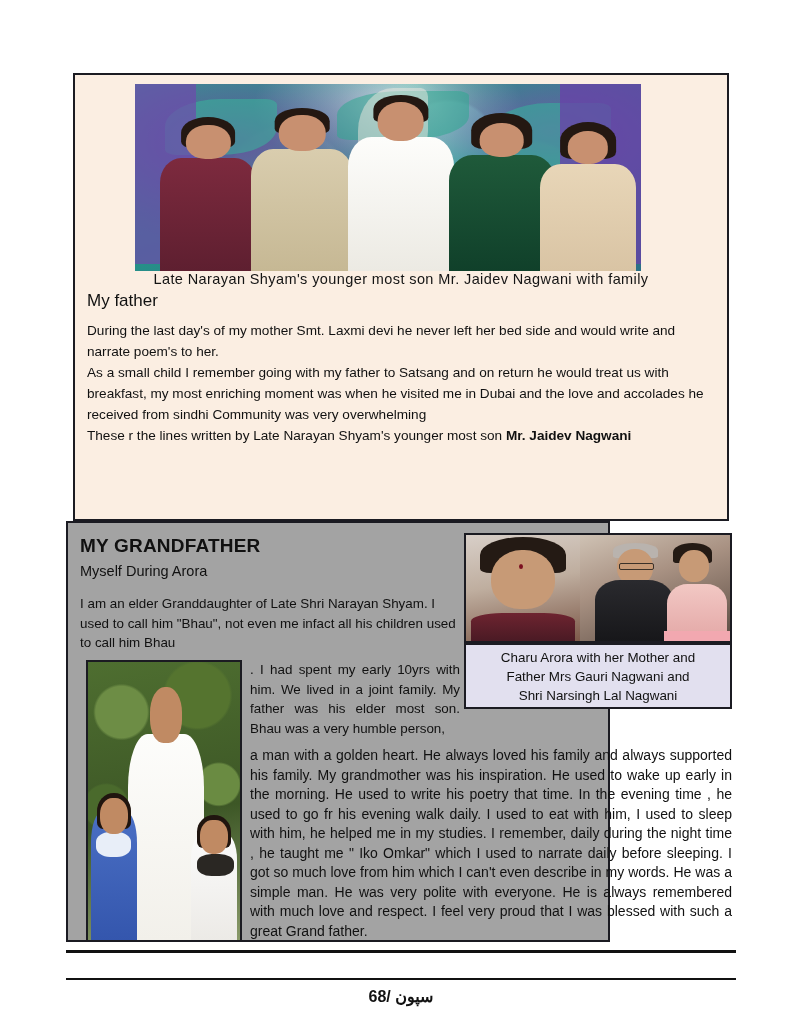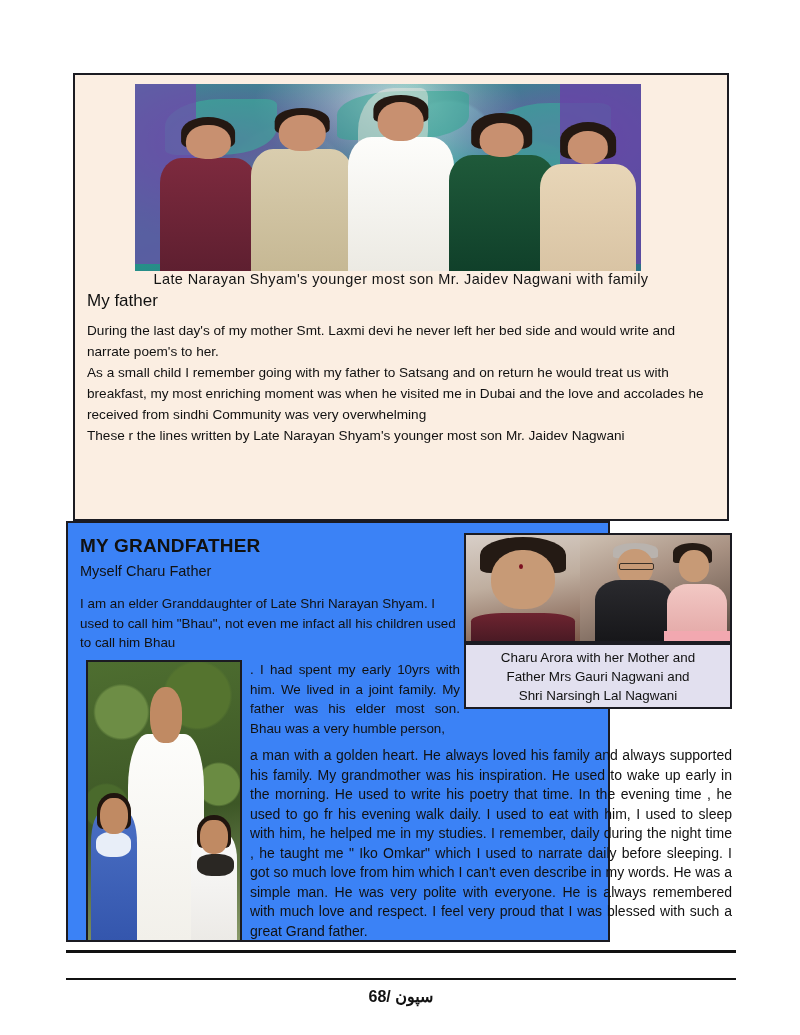--- a/index.html
+++ b/index.html
@@ -103,30 +103,30 @@
     position: absolute;
     left: 12px;
     top: 245px;
     width: 634px;
     font-size: 13.6px;
     line-height: 21px;
     color: #111;
   }
   .father-body p { margin: 0 0 0 0; }
   .father-body p.tight { margin: 0; }
-  .father-body b { font-weight: normal; text-align: center; }
+  .father-body b { font-weight: bold; text-align: center; }
 
   
   .gf-panel {
     position: absolute;
     left: 66px;
     top: 521px;
     width: 544px;
     height: 421px;
-    background: #3b82f6;
+    background: #a3a3a3;
     border: 2px solid #1b1b22;
     box-sizing: border-box;
   }
 
   .gf-inner {
     position: absolute;
     left: 6px;
     top: 5px;
     right: 6px;
     bottom: 4px;
@@ -456,21 +456,21 @@
       <p class="tight"> As a small child I remember going with my father to Satsang and on return he would treat us with breakfast,  my most enriching moment was when he visited me in Dubai and the love and accolades he received from sindhi Community was very overwhelming</p>
       <p class="tight"><span>These r the lines written by Late Narayan Shyam's younger most son </span><b>Mr. Jaidev Nagwani</b></p>
     </div>
   </div>
 
   <div class="gf-panel">
     <div class="gf-inner">
 
       <div class="gf-title">MY GRANDFATHER</div>
 
-      <div class="gf-subtitle">Myself Charu Father</div>
+      <div class="gf-subtitle">Myself During Arora</div>
 
       <div class="gf-text-top">I am an elder Granddaughter of Late Shri Narayan Shyam. I used to call him "Bhau", not even me infact all his children  used to call him Bhau</div>
 
       <div class="gf-photo-right">
         <div class="gp-left-half">
           <div class="gp-hair" style="left:12%;top:2%;width:76%;height:34%;"></div>
           <div class="gp-face" style="left:22%;top:14%;width:56%;height:56%;"></div>
           <div class="gp-bindi" style="left:47%;top:27%;"></div>
           <div class="gp-torso" style="left:4%;width:92%;height:26%;background:linear-gradient(180deg,#6e2430 0%,#4a1a24 100%);"></div>
         </div>

